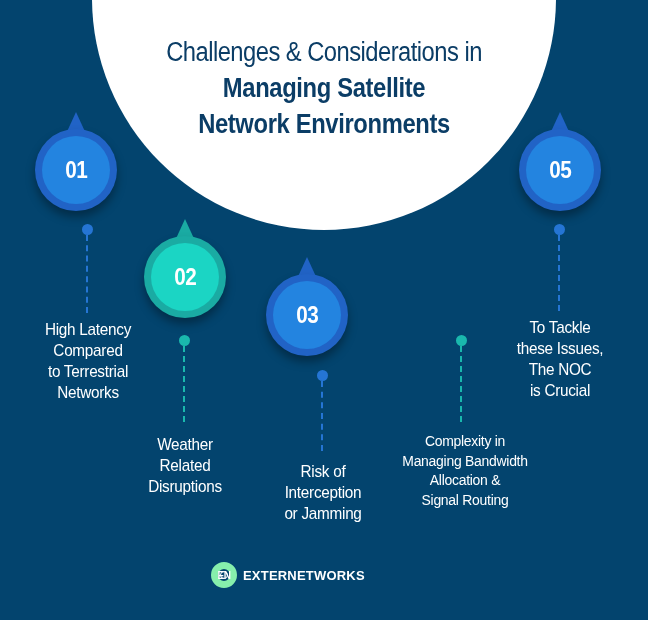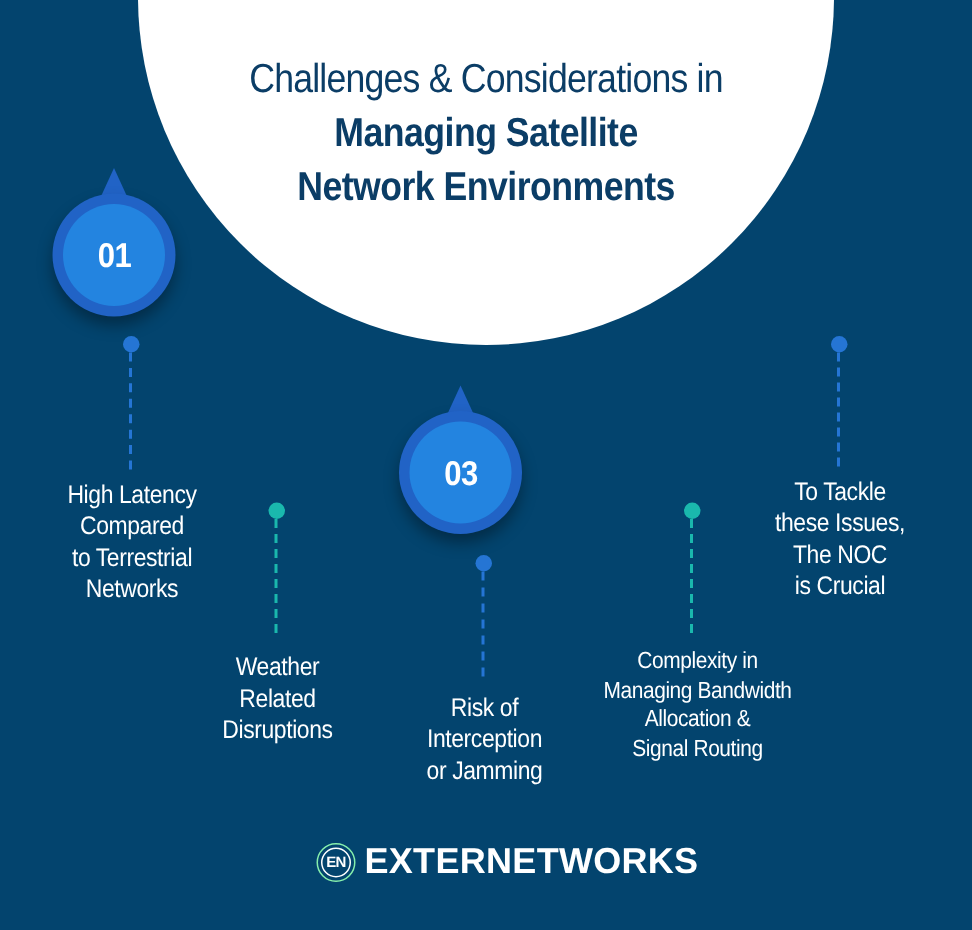--- a/index.html
+++ b/index.html
@@ -73,31 +73,31 @@
     font-size: 17px; line-height: 21px; letter-spacing: -0.3px;
     transform: scaleX(0.9); transform-origin: center top;
   }
   .label.small { font-size: 15.5px; line-height: 19.5px; }
   .footer-logo {
     position: absolute; left: 211px; top: 560px; height: 30px;
     display: flex; align-items: center; gap: 6px;
   }
   .logo-mark {
     width: 26px; height: 26px; border-radius: 50%;
-    border: 1px solid #86efac; box-sizing: border-box;
+    border: 7px solid #86efac; box-sizing: border-box;
     display: flex; align-items: center; justify-content: center;
     color: #ffffff; font-size: 10px; font-weight: bold; letter-spacing: -0.5px;
     position: relative;
   }
   .logo-mark .inner-ring {
     position: absolute; inset: 2px; border-radius: 50%;
     border: 1px solid #ffffff;
   }
   .logo-text {
-    color: #ffffff; font-weight: bold; font-size: 24px; letter-spacing: 0.2px;
+    color: #ffffff; font-weight: bold; font-size: 13px; letter-spacing: 0.2px;
   }
 </style>
 </head>
 <body>
 
 <div class="canvas">
 
   <div class="hero-circle"></div>
 
   <div class="title-block">
@@ -115,20 +115,27 @@
   </div>
   <div class="dot blue-c" style="left:82px; top:224px;"></div>
   <div class="dash blue-c" style="left:86px; top:235px; height:78px;"></div>
   <div class="label" style="left:8px; top:319px; width:160px;">
     <div>High Latency</div>
     <div>Compared</div>
     <div>to Terrestrial</div>
     <div>Networks</div>
   </div>
 
+  <div class="bubble teal" style="left:144px; top:236px;">
+    <div class="tip"></div>
+    <div class="ring"></div>
+    <div class="inner">
+      <span class="num">02</span>
+    </div>
+  </div>
   <div class="dot teal-c" style="left:179px; top:335px;"></div>
   <div class="dash teal-c" style="left:183px; top:346px; height:76px;"></div>
   <div class="label" style="left:105px; top:434px; width:160px;">
     <div>Weather</div>
     <div>Related</div>
     <div>Disruptions</div>
   </div>
 
   <div class="bubble blue" style="left:266px; top:274px;">
     <div class="tip"></div>
@@ -147,20 +154,27 @@
 
   <div class="dot teal-c" style="left:456px; top:335px;"></div>
   <div class="dash teal-c" style="left:460px; top:346px; height:76px;"></div>
   <div class="label small" style="left:375px; top:431px; width:180px;">
     <div>Complexity in</div>
     <div>Managing Bandwidth</div>
     <div>Allocation &amp;</div>
     <div>Signal Routing</div>
   </div>
 
+  <div class="bubble blue" style="left:519px; top:129px;">
+    <div class="tip"></div>
+    <div class="ring"></div>
+    <div class="inner">
+      <span class="num">05</span>
+    </div>
+  </div>
   <div class="dot blue-c" style="left:554px; top:224px;"></div>
   <div class="dash blue-c" style="left:558px; top:235px; height:76px;"></div>
   <div class="label" style="left:480px; top:317px; width:160px;">
     <div>To Tackle</div>
     <div>these Issues,</div>
     <div>The NOC</div>
     <div>is Crucial</div>
   </div>
 
   <div class="footer-logo">

